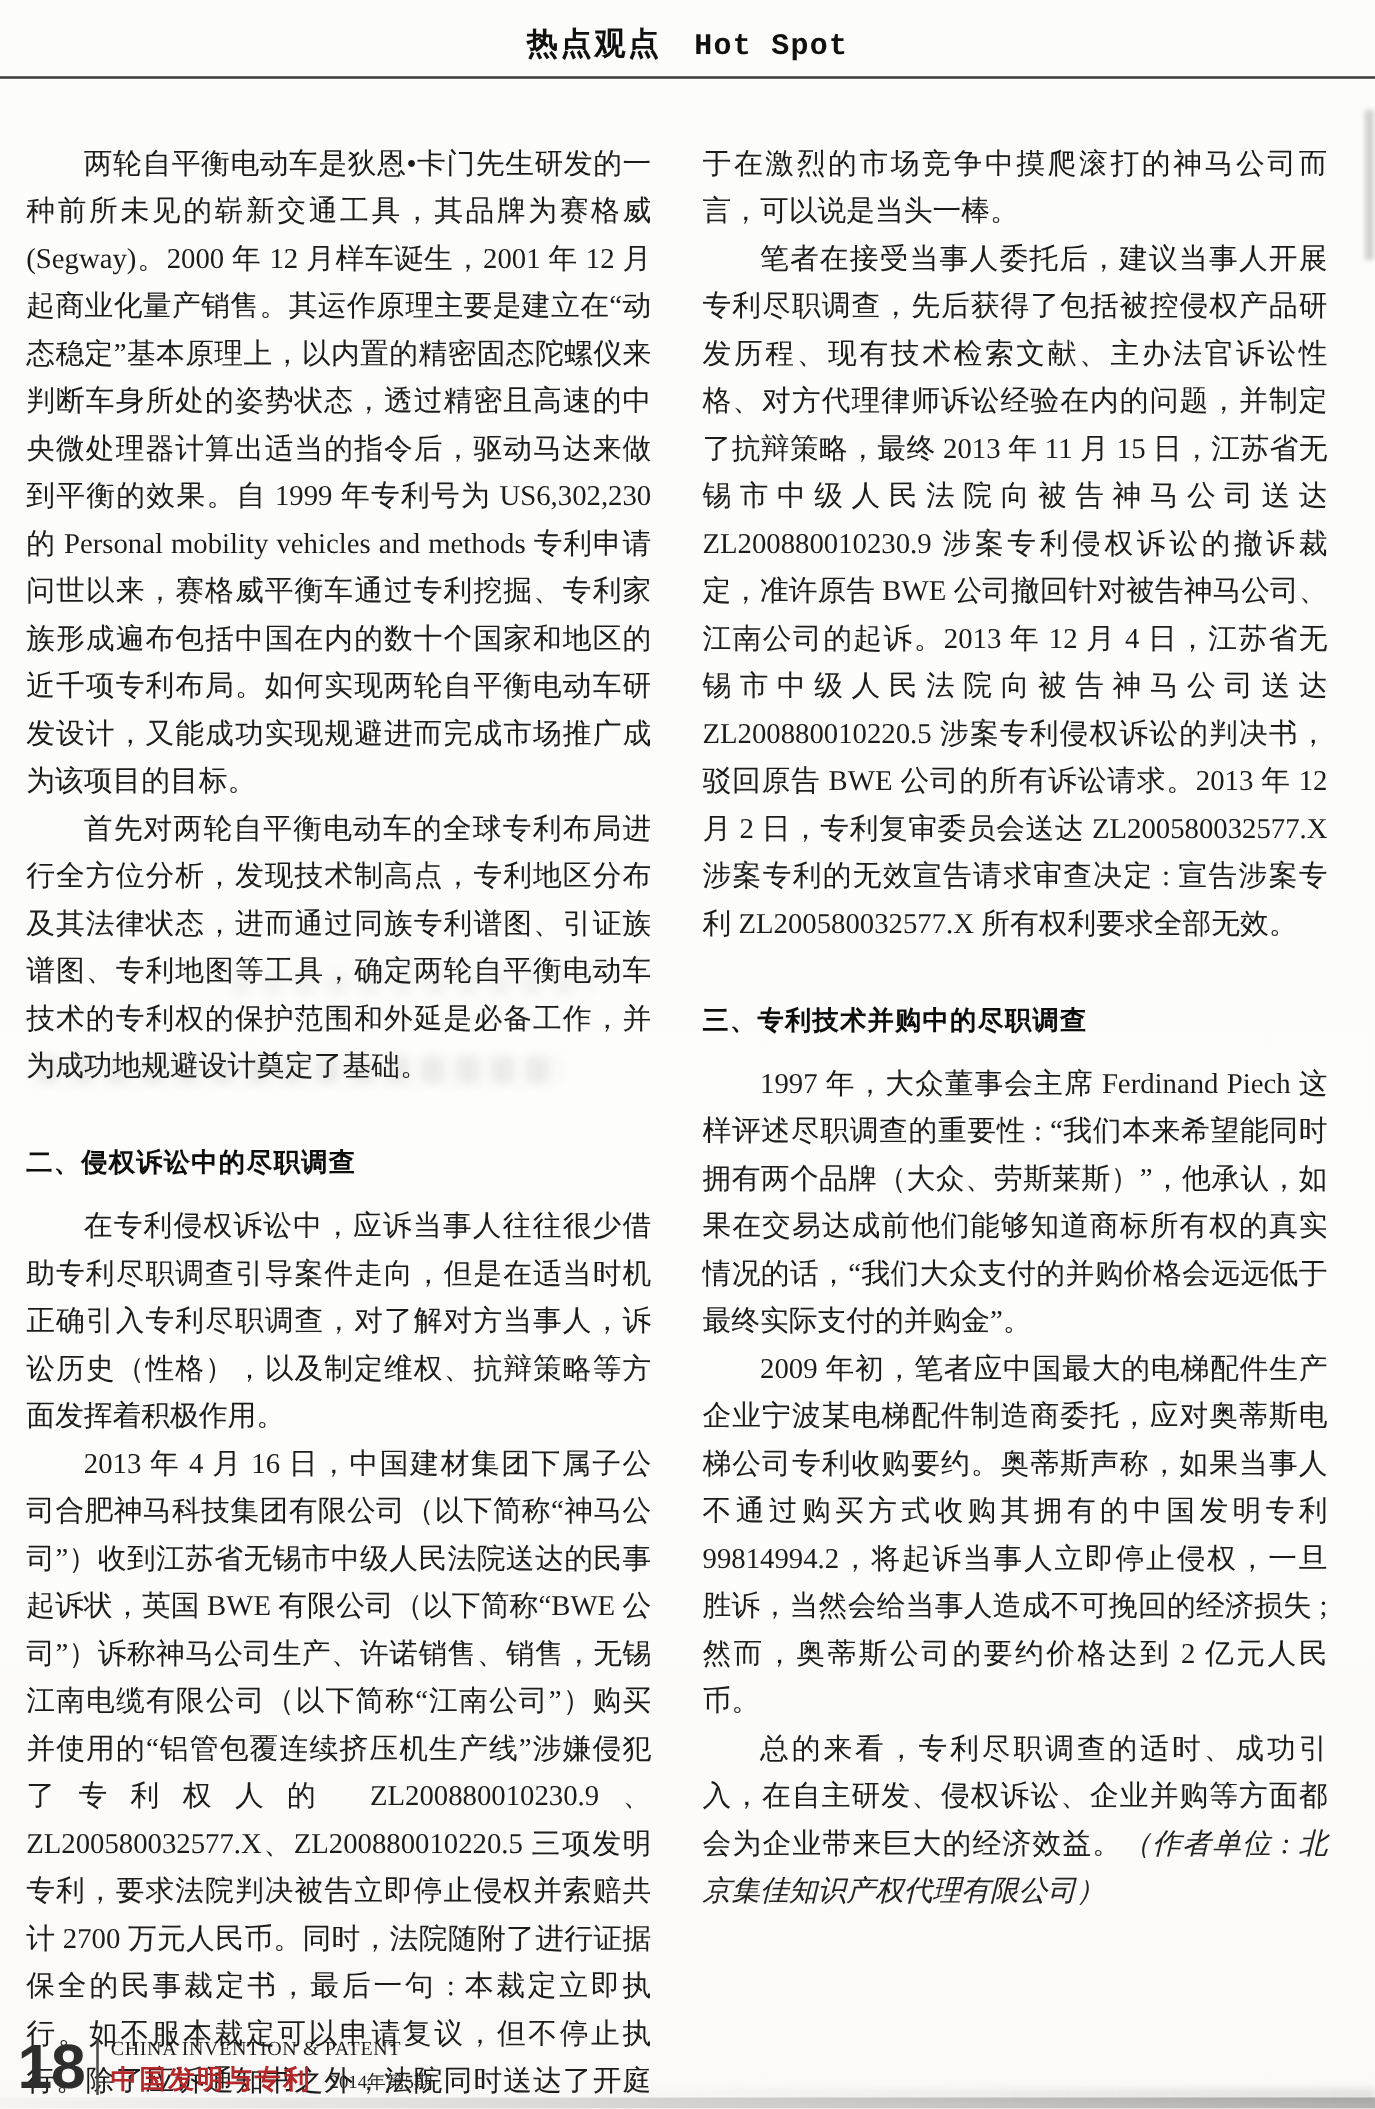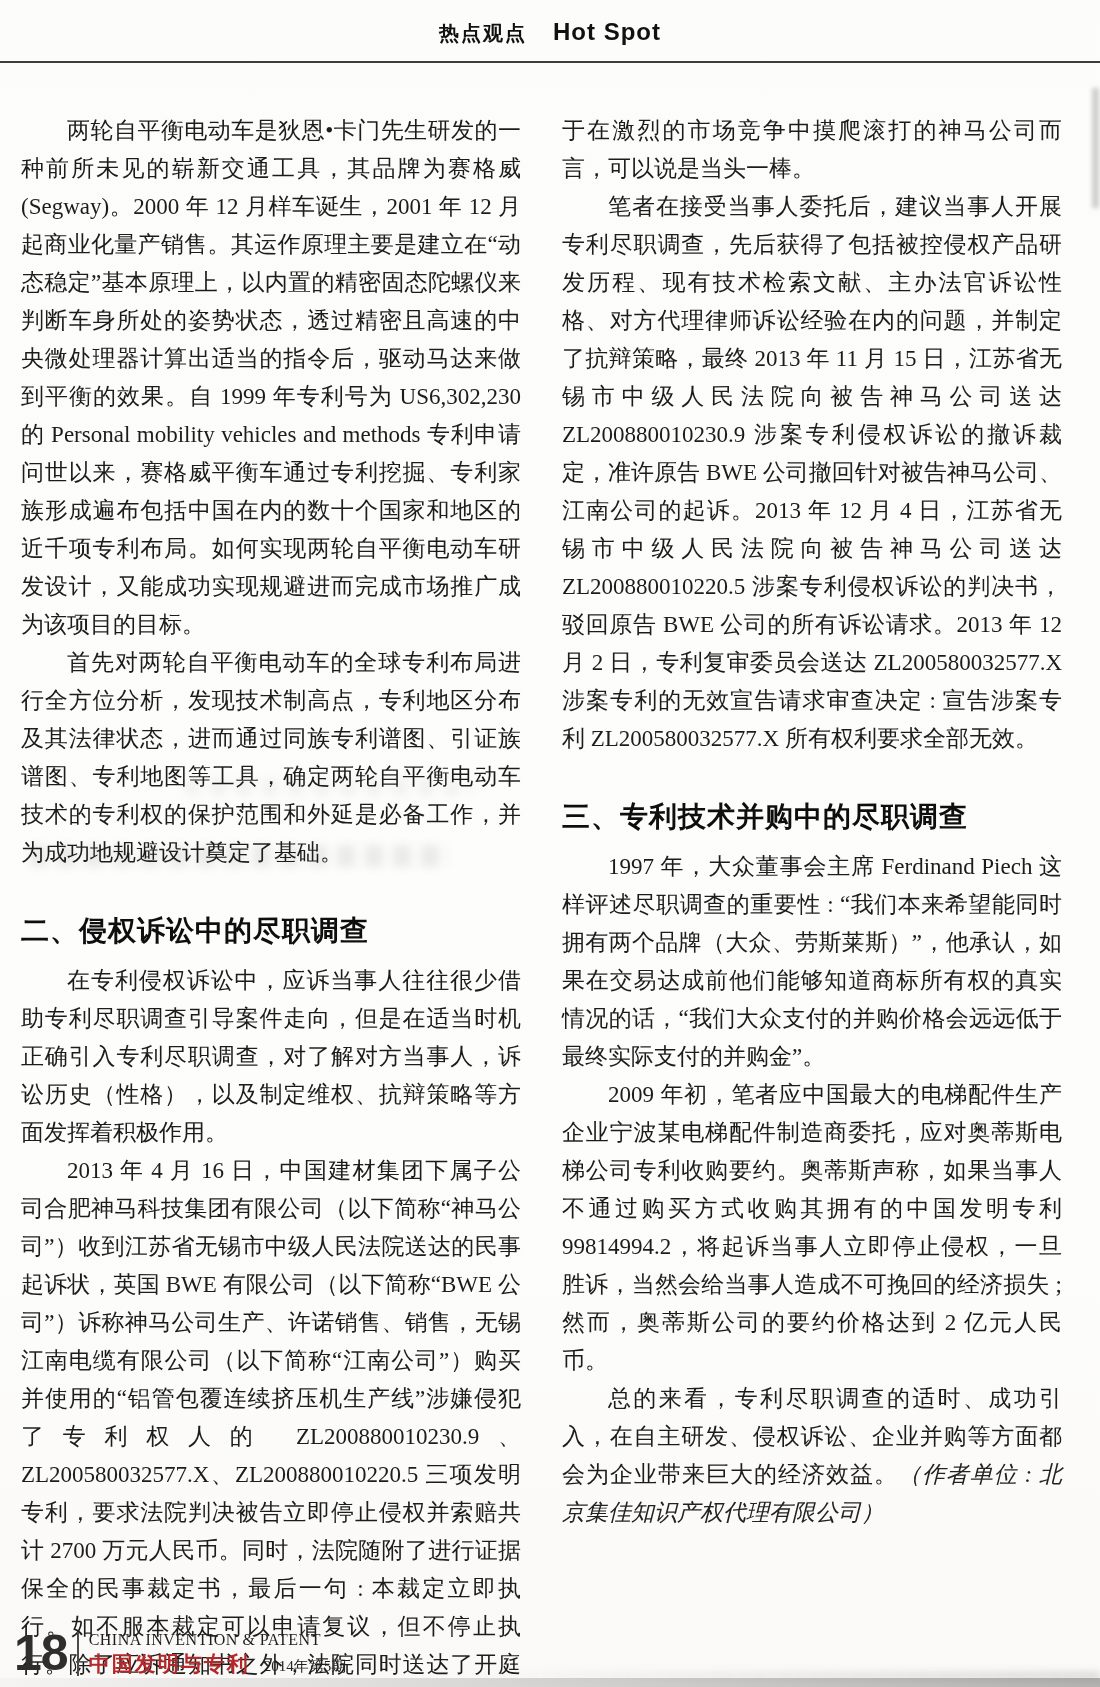--- a/index.html
+++ b/index.html
@@ -8,41 +8,41 @@
     background:linear-gradient(180deg,#fcfcfb 0%,#fdfdfc 70%,#faf9f7 100%);
     overflow:hidden;
     font-family:"Liberation Serif","DejaVu Serif",serif;
     color:#1c1c1c;
   }
 
   
   .page-header { position:absolute; top:18px; left:0; width:100%; text-align:center; }
   .section-title-cn {
     font-family:"Liberation Sans","DejaVu Sans",sans-serif;
-    font-weight:700; font-size:20px; letter-spacing:2px; color:#111;
+    font-weight:700; font-size:25px; letter-spacing:2px; color:#111;
   }
   .section-title-en {
-    font-family:Liberation Sans, sans-serif;
+    font-family:Liberation Mono, monospace;
     font-weight:700; font-size:24px; margin-left:26px; color:#111; letter-spacing:1px;
   }
   .header-rule { position:absolute; top:61px; left:0; width:100%; height:2px; background:#3d3d3d; }
 
   
   .article { position:absolute; top:112px; left:21px; display:flex; height:1560px; }
   .col { width:500px; }
   .col-right { margin-left:41px; }
   p.body {
     margin:0; font-size:23px; line-height:38px; text-align:justify;
     color:#1c1c1c;
   }
   p.indent { text-indent:2em; }
   h2.section-heading {
     margin:40px 0 12px 0;
     font-family:"Liberation Sans","DejaVu Sans",sans-serif;
-    font-weight:700; font-size:28px; line-height:38px; color:#0e0e0e; letter-spacing:1px;
+    font-weight:700; font-size:21px; line-height:38px; color:#0e0e0e; letter-spacing:1px;
   }
   .author-note { font-style:italic; color:#222; }
 
   
   .page-footer { position:absolute; left:14px; bottom:8px; display:flex; align-items:stretch; }
   .page-number {
     font-family:"Liberation Sans","DejaVu Sans",sans-serif;
     font-weight:600; font-size:50px; line-height:48px; letter-spacing:-1px; color:#2e2e2e;
   }
   .footer-divider { width:2px; background:#4a4a4a; margin:3px 10px 3px 9px; }

